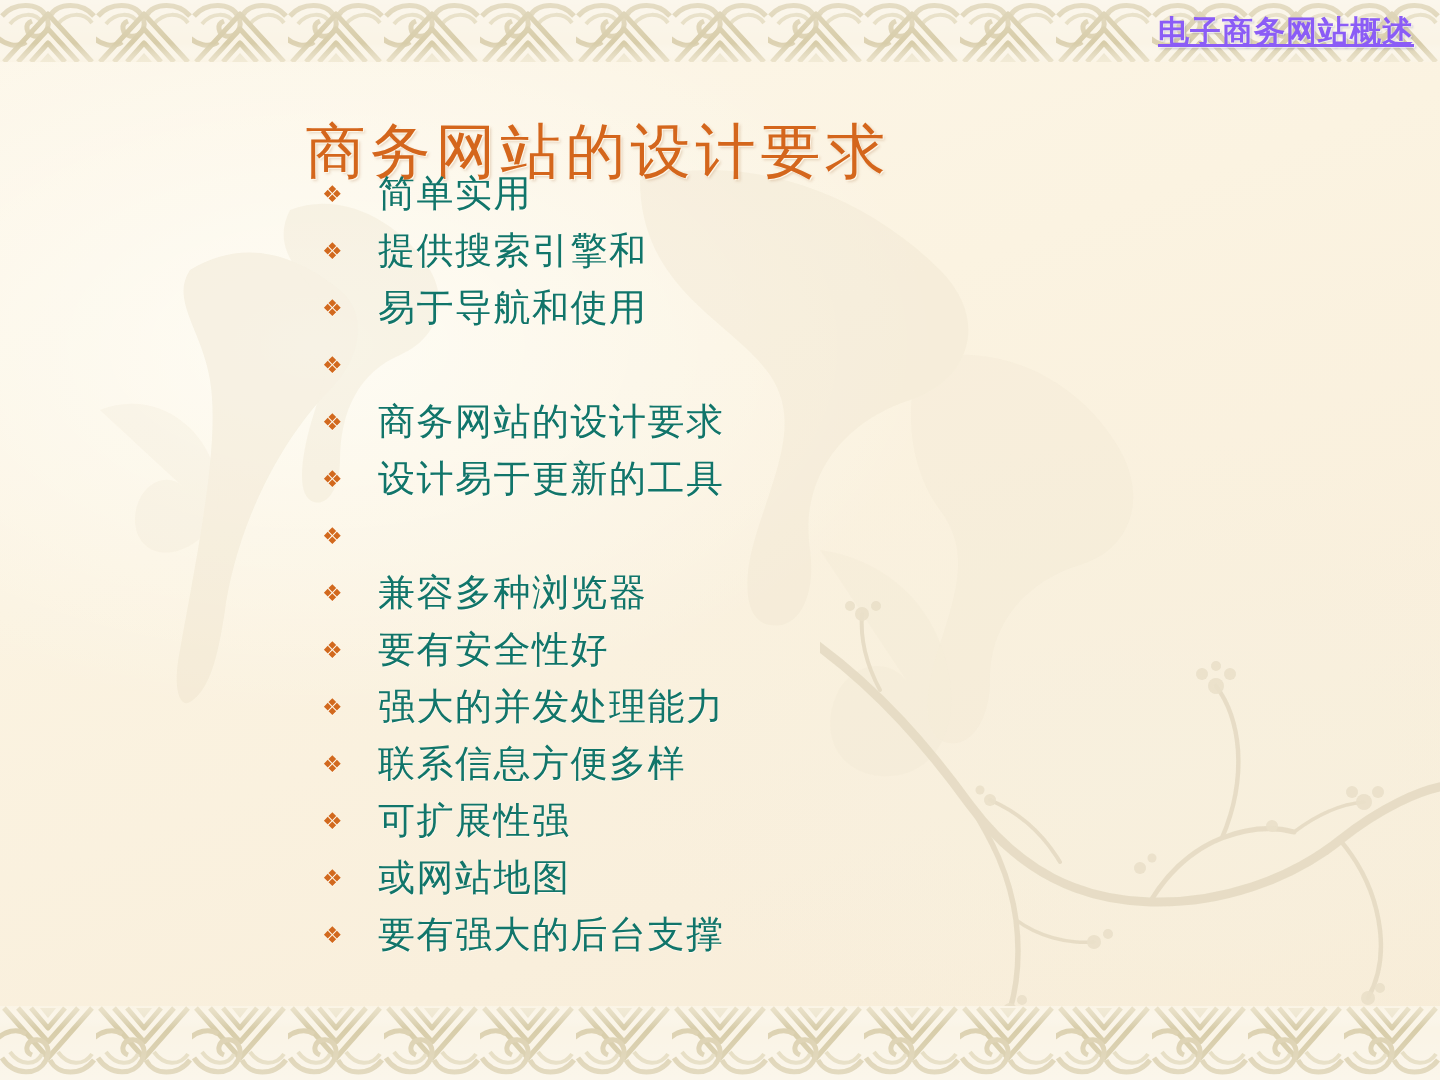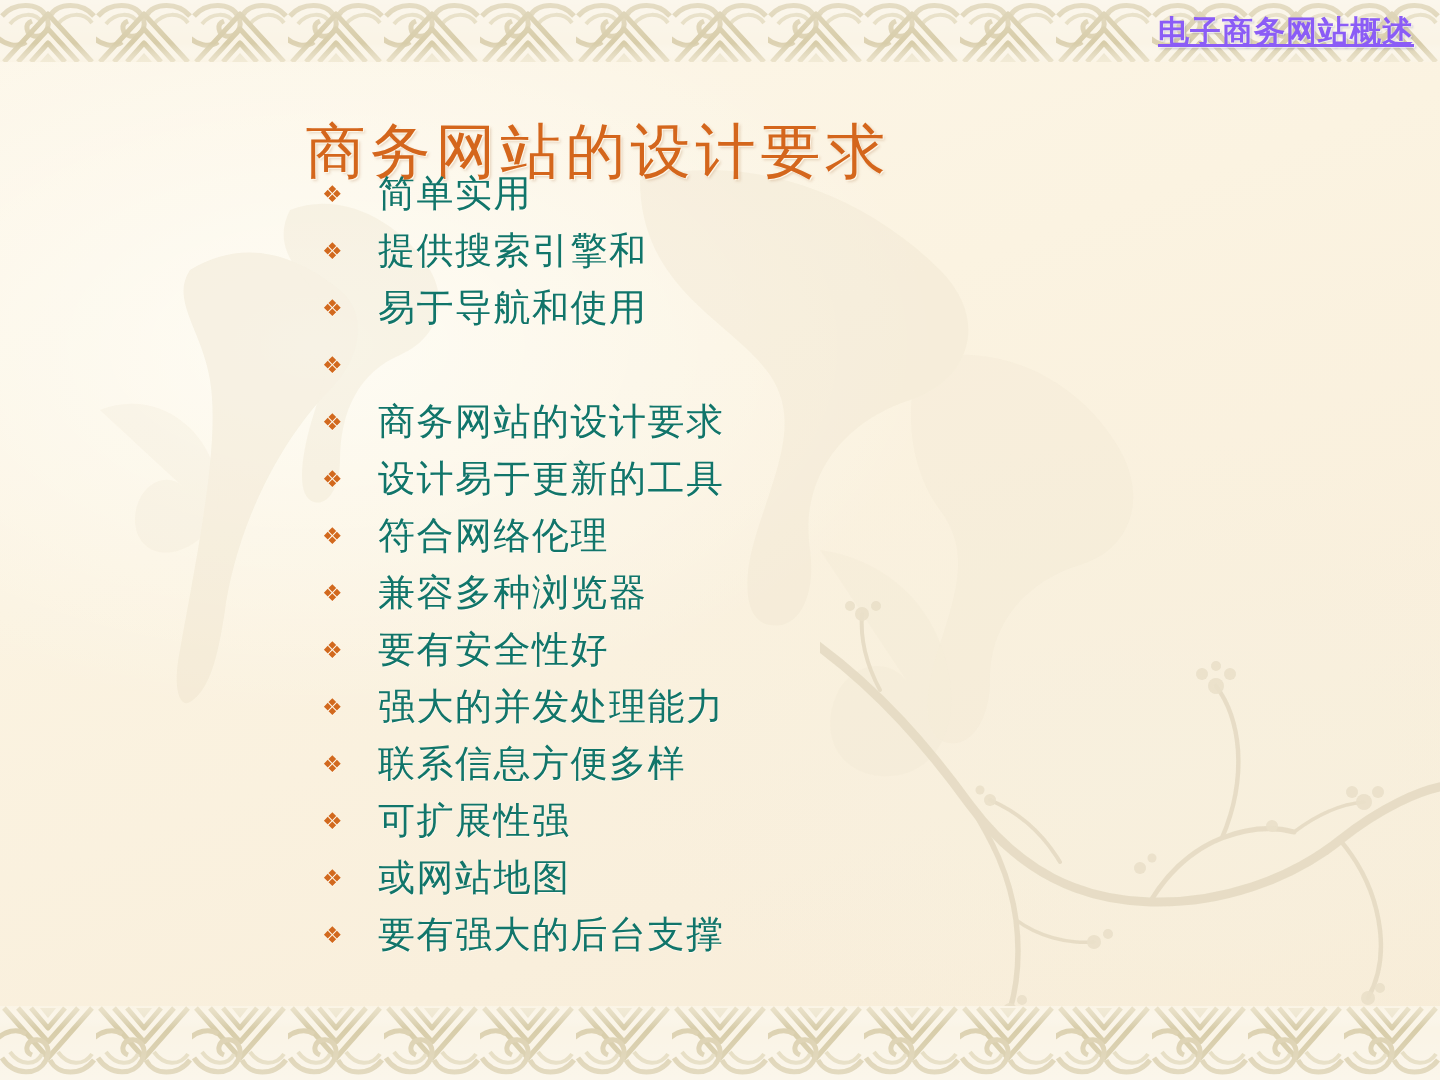--- a/index.html
+++ b/index.html
@@ -293,21 +293,20 @@
       <li class="bullet-item">
         <span class="bullet-marker">❖</span>
         <span class="bullet-text">商务网站的设计要求</span>
       </li>
       <li class="bullet-item">
         <span class="bullet-marker">❖</span>
         <span class="bullet-text">设计易于更新的工具</span>
       </li>
       <li class="bullet-item">
         <span class="bullet-marker">❖</span>
-        <span class="bullet-text">符合网络伦理</span>
       </li>
       <li class="bullet-item">
         <span class="bullet-marker">❖</span>
         <span class="bullet-text">兼容多种浏览器</span>
       </li>
       <li class="bullet-item">
         <span class="bullet-marker">❖</span>
         <span class="bullet-text">要有安全性好</span>
       </li>
       <li class="bullet-item">

